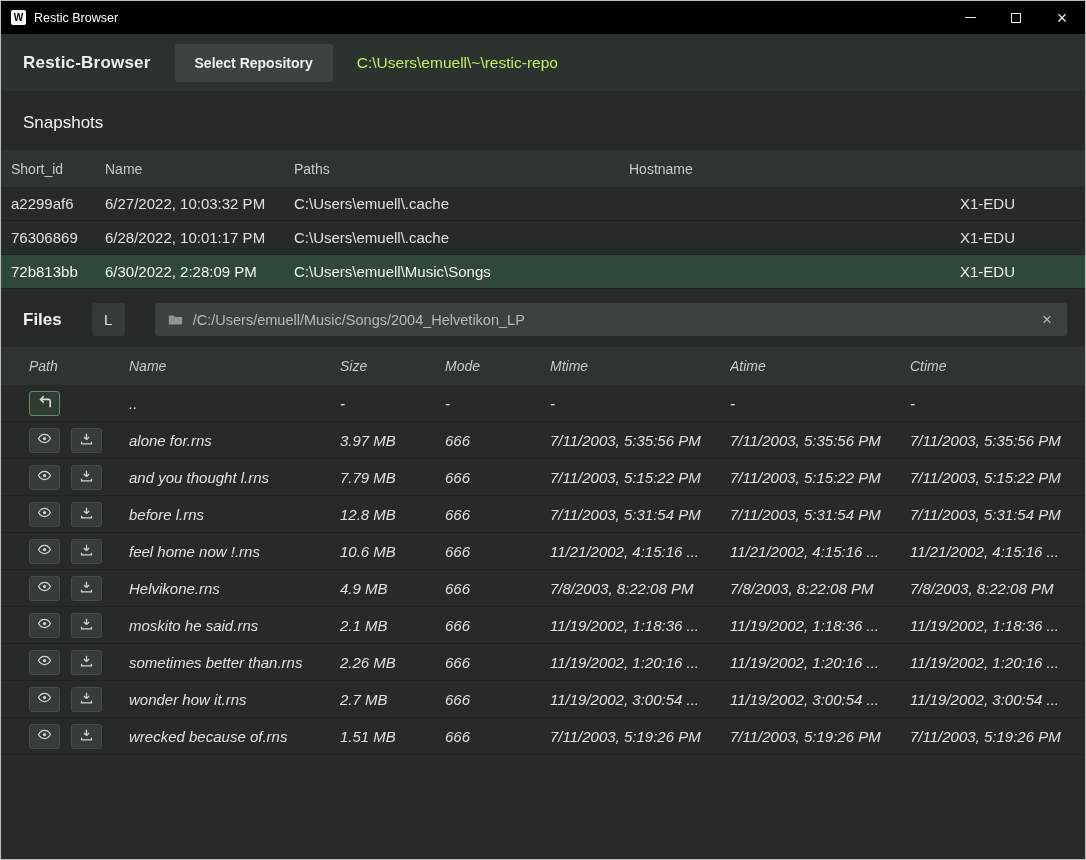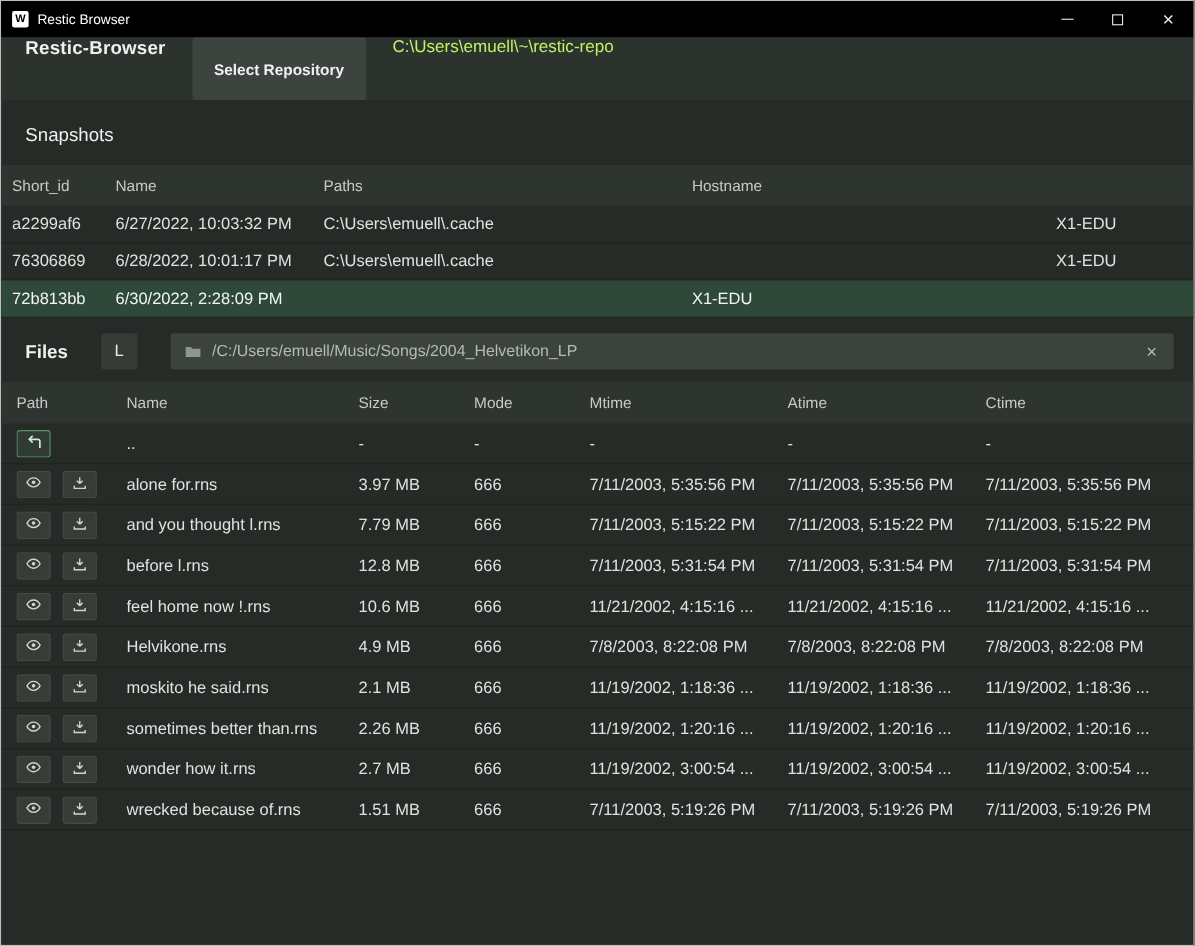--- a/index.html
+++ b/index.html
@@ -20,21 +20,21 @@
           display:flex; align-items:center; justify-content:center; border-radius:2px; }
   .tb-title { font-size:12.5px; color:#ffffff; }
   .tb-controls { display:flex; height:100%; }
   .win-btn { width:46px; height:100%; background:transparent; border:none; color:#eaeaea;
              display:flex; align-items:center; justify-content:center; cursor:pointer; font-family:inherit; }
   .min-glyph { width:11px; height:1px; background:#eaeaea; display:inline-block; }
   .max-glyph { width:10px; height:10px; border:1px solid #eaeaea; display:inline-block; }
   .close-glyph { font-size:18px; line-height:1; font-weight:400; }
 
   
-  .header { height:57px; background:#2c322e; display:flex; padding:0 22px; gap:24px; }
+  .header { height:57px; background:#2c322e; display:flex; align-items:center; padding:0 22px; gap:24px; }
   .app-name { font-size:17px; font-weight:700; color:#eef1ee; letter-spacing:.2px; }
   .select-repo { background:#3d4440; color:#f0f2f0; border:none; border-radius:3px; padding:11px 20px;
                  font-size:14px; font-weight:700; font-family:inherit; cursor:pointer; }
   .repo-path { font-size:15.5px; color:#bef264; }
 
   
   .section-title { font-size:17px; font-weight:400; color:#eef1ee; padding:22px 22px 17px; }
 
   
   .snap-header, .snap-row { display:grid; grid-template-columns:94px 189px 335px 331px 1fr;
@@ -50,21 +50,21 @@
   .l-btn { width:33px; height:33px; background:#353b37; border:none; border-radius:3px; color:#e8ebe8;
            font-size:15px; font-family:inherit; cursor:pointer; }
   .path-bar { flex:1; height:33px; background:#3c423e; border-radius:3px; display:flex; align-items:center;
               padding:0 13px; gap:10px; color:#b5bbb6; font-size:14.5px; }
   .path-text { flex:1; overflow:hidden; white-space:nowrap; text-overflow:ellipsis; }
   .clear-btn { background:none; border:none; color:#b5bbb6; font-size:17px; line-height:1; cursor:pointer; padding:0 2px; }
   .folder-icon { display:flex; align-items:center; }
 
   
   .files-header, .file-row { display:grid; grid-template-columns:100px 211px 105px 105px 180px 180px 1fr;
-                             padding-left:14px; align-items:center; }
+                             padding-left:28px; align-items:center;font-style:italic; }
   .files-header { height:38px; background:#2e3430; color:#c6cbc7; font-size:14px; }
   .file-row { height:37px; font-size:15px; border-bottom:1px solid #1e231f; }
   .btns { display:flex; gap:11px; align-items:center; }
   .icon-btn { width:31px; height:25px; display:flex; align-items:center; justify-content:center;
               background:#363c38; border:1px solid #454b46; border-radius:3px; color:#d2d6d2;
               cursor:pointer; padding:0; }
   .up-btn { background:#2f3b33; border:1px solid #5c8f68; color:#cfe9d5; }
 </style>
 </head>
 <body>
@@ -115,20 +115,21 @@
     <div class="cell">76306869</div>
     <div class="cell">6/28/2022, 10:01:17 PM</div>
     <div class="cell">C:\Users\emuell\.cache</div>
     <div class="cell"></div>
     <div class="cell">X1-EDU</div>
   </div>
 
   <div class="snap-row selected">
     <div class="cell">72b813bb</div>
     <div class="cell">6/30/2022, 2:28:09 PM</div>
+    <div class="cell">C:\Users\emuell\Music\Songs</div>
     <div class="cell"></div>
     <div class="cell">X1-EDU</div>
   </div>
 </div>
 </div>
 
 <div class="files-bar">
   <span class="files-title">Files</span>
   <button class="l-btn">L</button>
   <div class="path-bar">

